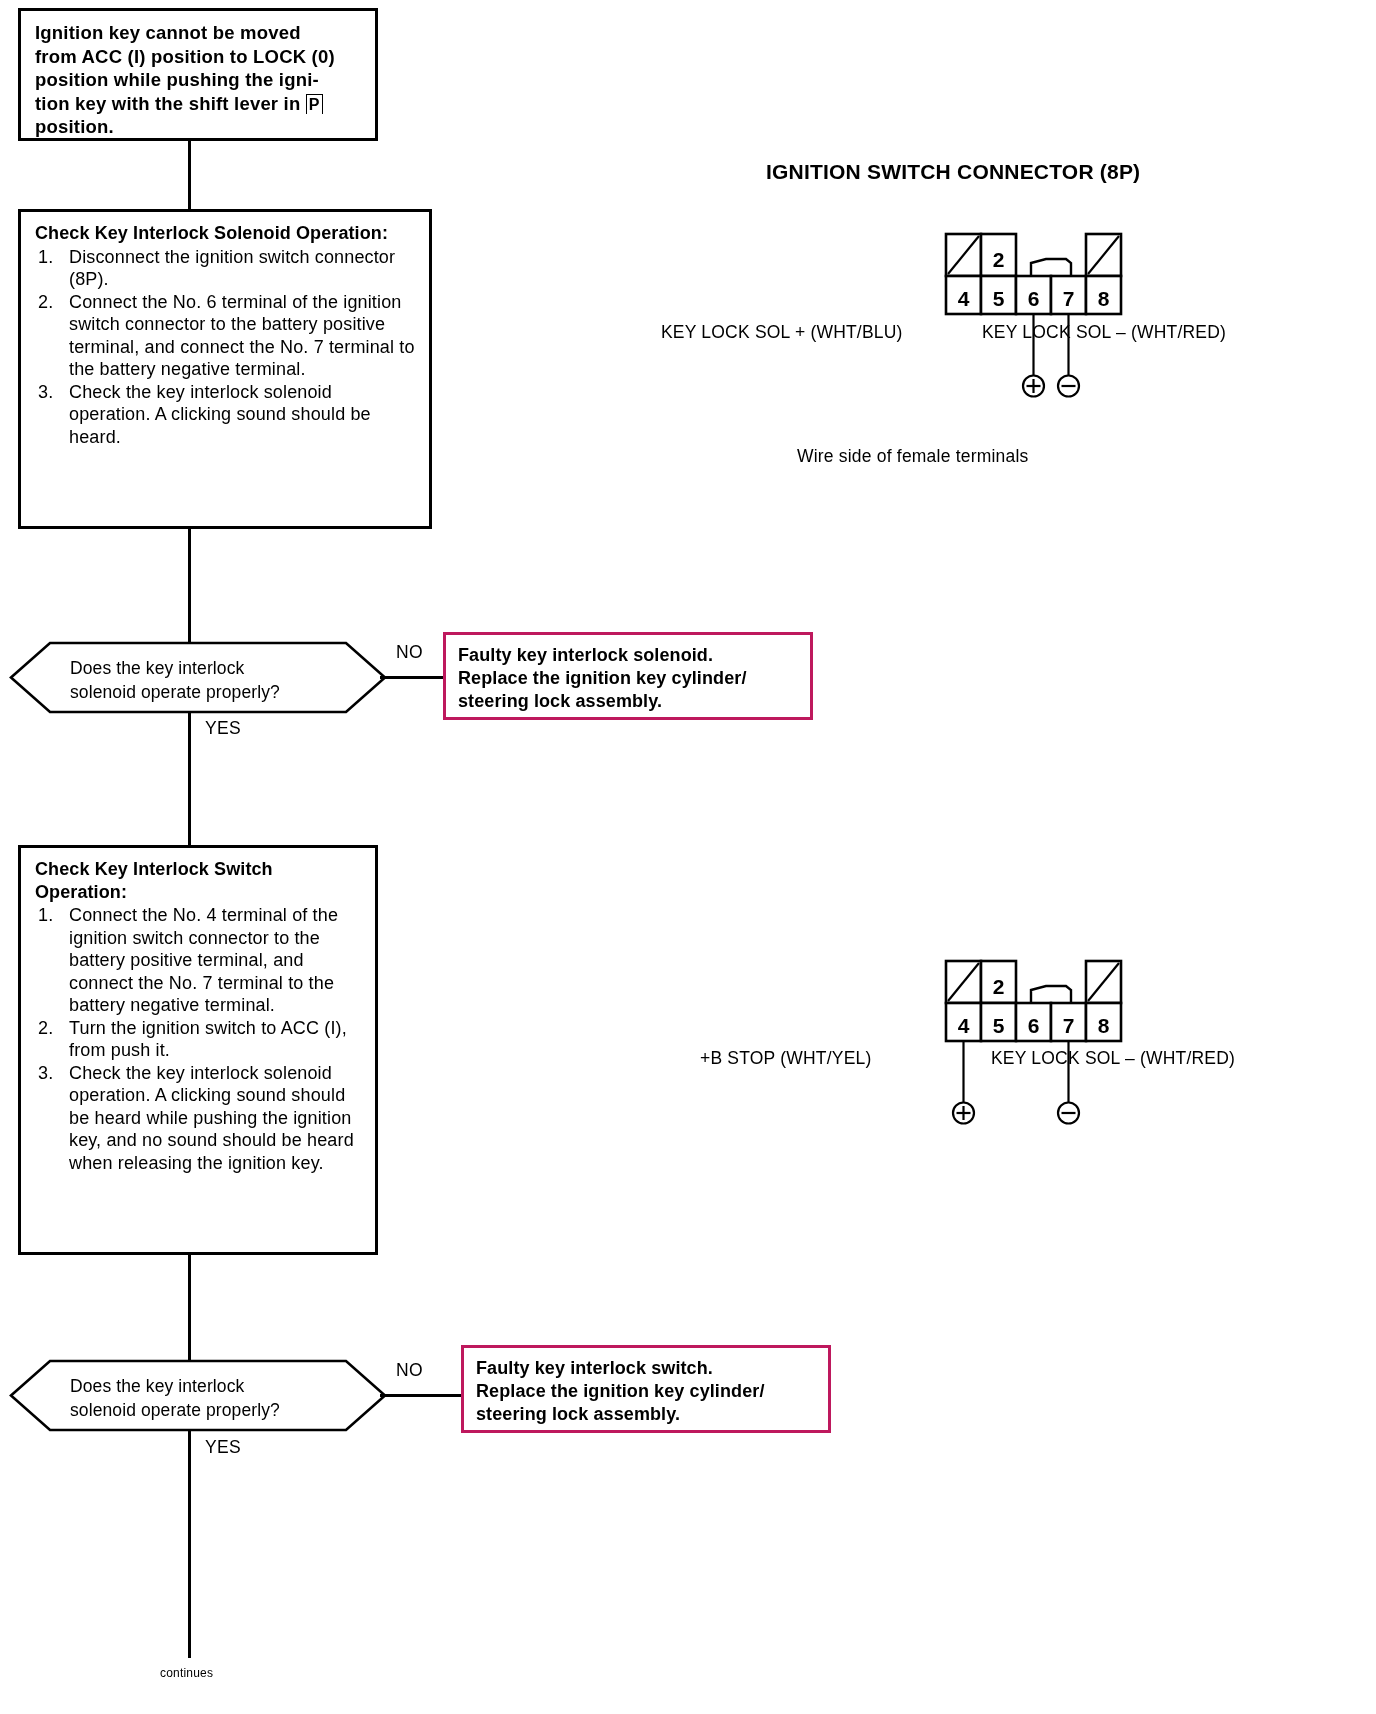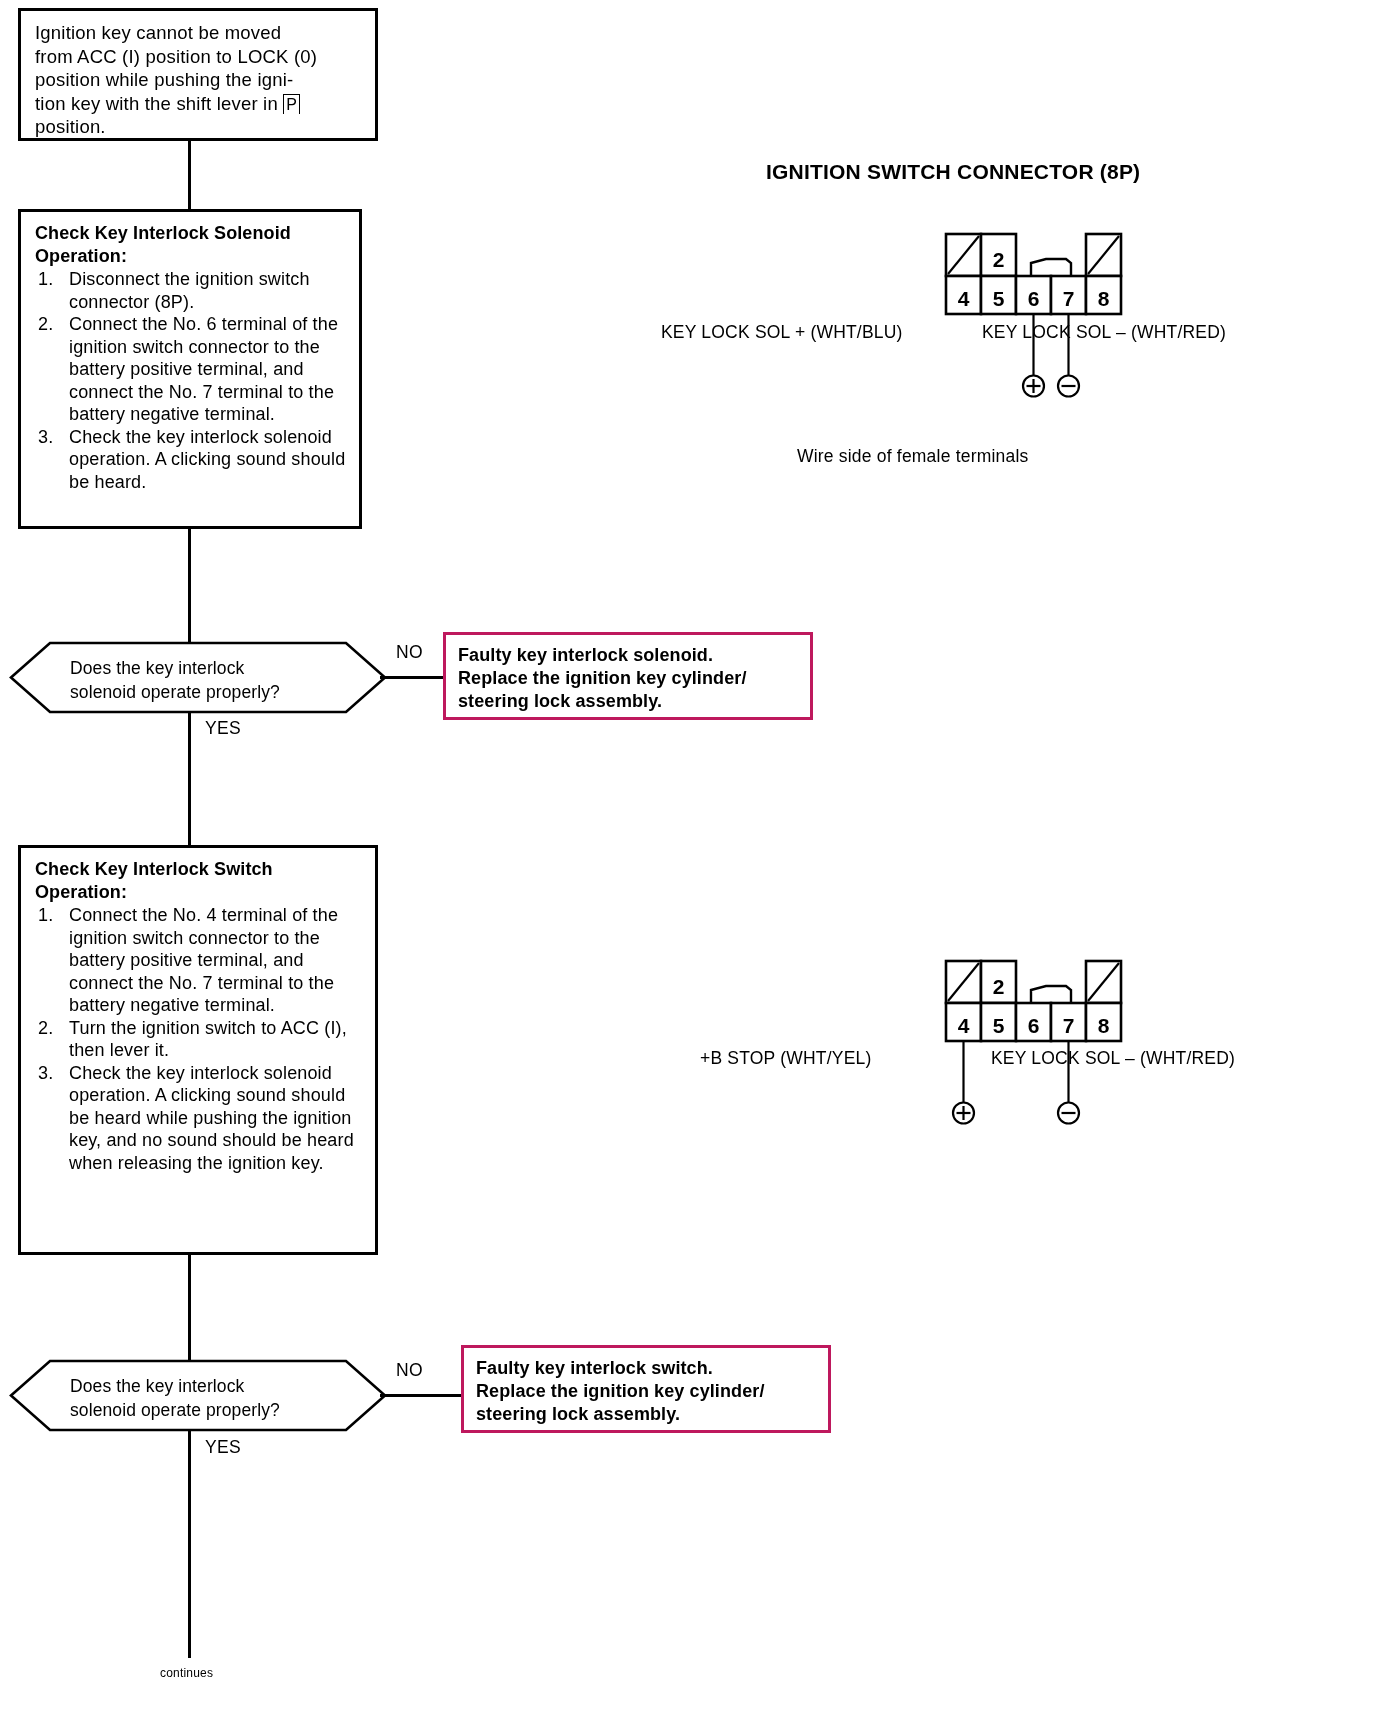--- a/index.html
+++ b/index.html
@@ -13,21 +13,21 @@
   
   .flowbox{
     position:absolute;
     border:3px solid #000;
     background:#fff;
     box-sizing:border-box;
   }
   .flowbox .inner{padding:10px 12px 10px 14px;}
 
   .stmt{
-    font-weight:normal;
+    font-weight:bold;
     font-size:18.5px;
     line-height:23.5px;
     letter-spacing:0.2px;
   }
   .stmt .pbox{
     display:inline-block;
     border-top:1.5px solid #000;
     border-left:1.5px solid #000;
     border-right:1.5px solid #000;
     padding:0 2px;
@@ -138,21 +138,21 @@
         <span>tion key with the shift lever in</span>
         <span class="pbox">P</span>
       </div>
       <div>position.</div>
     </div>
   </div>
 </div>
 
 <div class="vline" style="left:188px;top:141px;height:68px;"></div>
 
-<div class="flowbox" style="left:18px;top:209px;width:344px;height:320px;">
+<div class="flowbox" style="left:18px;top:209px;width:414px;height:320px;">
   <div class="inner">
     <div class="hdr">Check Key Interlock Solenoid Operation:</div>
     <ol class="steps">
       <li>
         <span class="num">1.</span>
         <span class="just">Disconnect the ignition switch connector (8P).</span>
       </li>
       <li>
         <span class="num">2.</span>
         <span class="just">Connect the No. 6 terminal of the ignition switch connector to the battery positive terminal, and connect the No. 7 terminal to the battery negative terminal.</span>
@@ -194,21 +194,21 @@
 <div class="flowbox" style="left:18px;top:845px;width:360px;height:410px;">
   <div class="inner">
     <div class="hdr">Check Key Interlock Switch Operation:</div>
     <ol class="steps">
       <li>
         <span class="num">1.</span>
         <span class="just">Connect the No. 4 terminal of the ignition switch connector to the battery positive terminal, and connect the No. 7 terminal to the battery negative terminal.</span>
       </li>
       <li>
         <span class="num">2.</span>
-        <span class="just">Turn the ignition switch to ACC (I), then lever it.</span>
+        <span class="just">Turn the ignition switch to ACC (I), from push it.</span>
       </li>
       <li>
         <span class="num">3.</span>
         <span class="just">Check the key interlock solenoid operation. A clicking sound should be heard while pushing the ignition key, and no sound should be heard when releasing the ignition key.</span>
       </li>
     </ol>
   </div>
 </div>
 
 <div class="vline" style="left:188px;top:1255px;height:108px;"></div>

